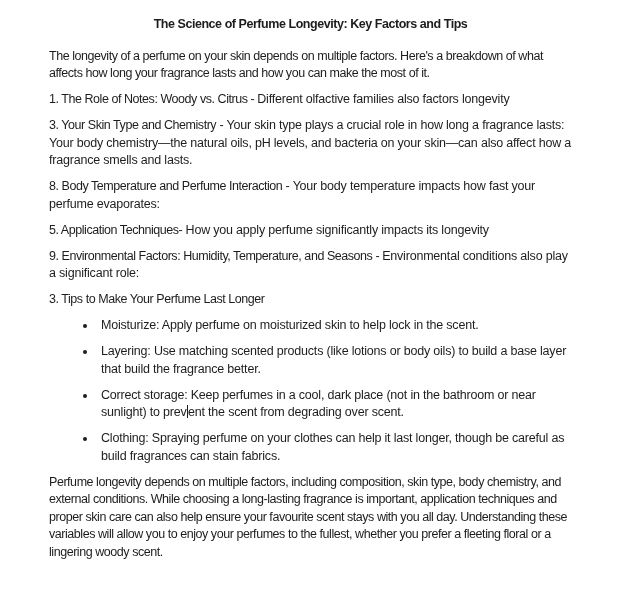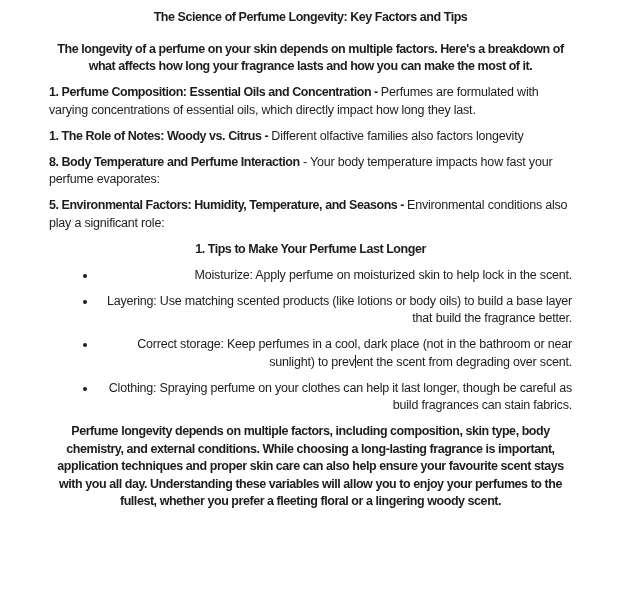--- a/index.html
+++ b/index.html
@@ -15,47 +15,45 @@
     font-size: 12.5px;
     line-height: 17.5px;
     letter-spacing: -0.2px;
     color: #1d1d1d;
     -webkit-font-smoothing: antialiased;
   }
   .doc {
     box-sizing: border-box;
     width: 625px;
     height: 600px;
-    padding: 9px 53px 0 49px;
+    padding: 16px 53px 0 49px;
     background: #ffffff;
     cursor: text;
   }
   .title {
     font-weight: 700;
     letter-spacing: -0.45px;
     text-align: center;
     margin: 0 0 14px 0;
   }
   p {
     margin: 0 0 8.5px 0;
   }
   .bold {
-    font-weight: 700;
+    font-weight: 400;
     letter-spacing: -0.45px;
-    text-align: center;
   }
   ul.tips {
     list-style: disc;
     margin: 0 0 8.5px 0;
     padding: 0 0 0 48px;
   }
   ul.tips li {
     margin: 0 0 8.5px 0;
     padding-left: 4px;
-    text-align: right;
   }
   .caret {
     display: inline-block;
     width: 1.5px;
     height: 13px;
     background: #1a1a1a;
     vertical-align: -2px;
     animation: blink 1.1s steps(1) infinite;
   }
   @keyframes blink {
@@ -65,31 +63,32 @@
 </style>
 </head>
 <body>
 
 <div class="doc">
 
   <div class="title">The Science of Perfume Longevity: Key Factors and Tips</div>
 
   <p class="bold">The longevity of a perfume on your skin depends on multiple factors. Here's a breakdown of what affects how long your fragrance lasts and how you can make the most of it.</p>
 
-  <p><span class="bold">1. Perfume Composition: Essential Oils and Concentration - </span><span>Perfumes are formulated with varying concentrations of essential oils, which directly impact how long they last.</span></p>
 
   <p><span class="bold">1. The Role of Notes: Woody vs. Citrus - </span><span>Different olfactive families also factors longevity</span></p>
 
+  <p><span class="bold">3. Your Skin Type and Chemistry</span><span> - Your skin type plays a crucial role in how long a fragrance lasts: Your body chemistry—the natural oils, pH levels, and bacteria on your skin—can also affect how a fragrance smells and lasts.</span></p>
 
   <p><span class="bold">8. Body Temperature and Perfume Interaction</span><span> - Your body temperature impacts how fast your perfume evaporates:</span></p>
 
+  <p><span class="bold">5. Application Techniques-</span><span> How you apply perfume significantly impacts its longevity</span></p>
 
-  <p><span class="bold">5. Environmental Factors: Humidity, Temperature, and Seasons - </span><span>Environmental conditions also play a significant role:</span></p>
+  <p><span class="bold">9. Environmental Factors: Humidity, Temperature, and Seasons - </span><span>Environmental conditions also play a significant role:</span></p>
 
-  <p class="bold">1. Tips to Make Your Perfume Last Longer</p>
+  <p class="bold">3. Tips to Make Your Perfume Last Longer</p>
 
   <ul class="tips">
     <li><span>Moisturize: Apply perfume on moisturized skin to help lock in the scent.</span></li>
     <li><span>Layering: Use matching scented products (like lotions or body oils) to build a base layer that build the fragrance better.</span></li>
     <li><span>Correct storage: Keep perfumes in a cool, dark place (not in the bathroom or near sunlight) to prev</span><span class="caret"></span><span>ent the scent from degrading over scent.</span></li>
     <li><span>Clothing: Spraying perfume on your clothes can help it last longer, though be careful as build fragrances can stain fabrics.</span></li>
   </ul>
 
   <p class="bold">Perfume longevity depends on multiple factors, including composition, skin type, body chemistry, and external conditions. While choosing a long-lasting fragrance is important, application techniques and proper skin care can also help ensure your favourite scent stays with you all day. Understanding these variables will allow you to enjoy your perfumes to the fullest, whether you prefer a fleeting floral or a lingering woody scent.</p>
 

